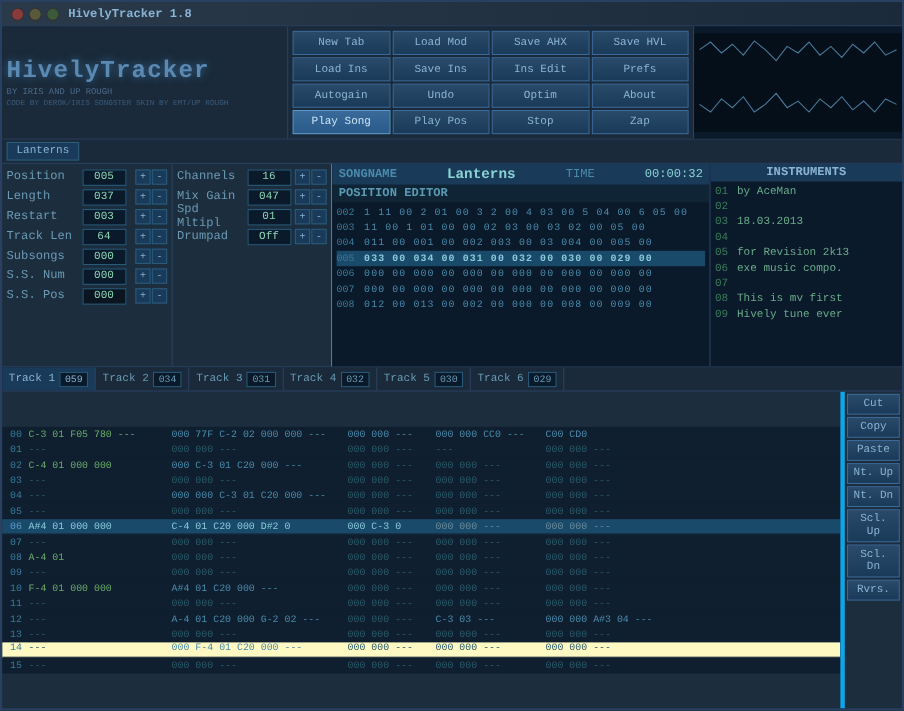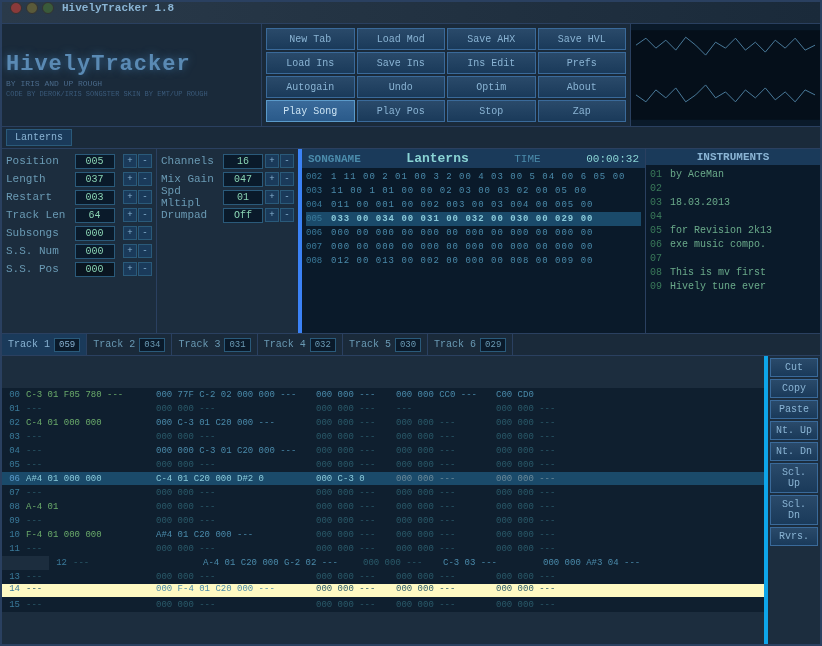--- a/index.html
+++ b/index.html
@@ -16,21 +16,21 @@
       width: 822px;
       height: 646px;
       background: #1c2d3e;
       border: 2px solid #2a4060;
       position: relative;
     }
     .titlebar {
       background: linear-gradient(to right, #2a3a4a, #1a2a3a);
       height: 22px;
       display: flex;
-      align-items: flex-start;
+      align-items: center;
       padding: 0 8px;
       border-bottom: 1px solid #2a4060;
       font-family: Liberation Mono, monospace;
     }
     .titlebar-buttons {
       display: flex;
       gap: 4px;
       margin-right: 8px;
     }
     .tb-btn {
@@ -156,21 +156,21 @@
       font-size: 9px;
       width: 14px;
       height: 14px;
       cursor: pointer;
       display: flex;
       align-items: center;
       justify-content: center;
     }
     .center-panel {
       width: 145px;
-      border-right: 4px solid #3b82f6;
+      border-right: 1px solid #3b82f6;
       padding: 4px;
       display: flex;
       flex-direction: column;
       gap: 2px;
     }
     .position-grid {
       font-size: 9px;
       color: #5a8a9a;
       padding: 2px 4px;
       font-family: 'Courier New', monospace;
@@ -445,20 +445,21 @@
         </div>
       </div>
 
       <div style="flex:1; background:#0a1a2a; display:flex; flex-direction:column;">
         <div style="background:#1a3a5a; padding:2px 6px; display:flex; justify-content:space-between; align-items:center;">
           <span style="color:#4a8aaa; font-size:11px; font-weight:bold;">SONGNAME</span>
           <span style="color:#8ad4d4; font-size:13px; font-weight:bold;">Lanterns</span>
           <span style="color:#4a8aaa; font-size:11px;">TIME</span>
           <span style="color:#8ad4d4; font-size:11px;">00:00:32</span>
         </div>
+        <div style="background:#0f2535; padding:2px 6px; font-size:11px; color:#5a9ab4; font-weight:bold;">POSITION EDITOR</div>
         <div class="position-grid">
           <div class="position-row">
               <span class="pos-row-num">002</span>
               <span class="pos-row-data">1 11 00 2 01 00 3 2 00 4 03 00 5 04 00 6 05 00</span>
             </div>
           <div class="position-row">
               <span class="pos-row-num">003</span>
               <span class="pos-row-data">11 00 1 01 00 00 02 03 00 03 02 00 05 00</span>
             </div>
           <div class="position-row">
@@ -646,21 +647,21 @@
           <span style="color:#2a5a6a; flex:1; padding:0 2px;">000  000  ---</span>
         </div>
         <div style="display:flex; height:14px; align-items:center;" class="pattern-row">
           <span class="row-num">11</span>
           <span style="color:#2a5a6a; width:130px; padding:0 2px; flex-shrink:0;">---</span>
           <span style="color:#2a5a6a; width:160px; padding:0 2px; flex-shrink:0;">000  000  ---</span>
           <span style="color:#2a5a6a; width:80px; padding:0 2px; flex-shrink:0;">000  000  ---</span>
           <span style="color:#2a5a6a; width:100px; padding:0 2px; flex-shrink:0;">000  000  ---</span>
           <span style="color:#2a5a6a; flex:1; padding:0 2px;">000  000  ---</span>
         </div>
-        <div style="display:flex; height:14px; background:#0f1f2f;margin-left:47px;" class="pattern-row">
+        <div style="display:flex; height:14px; background:#0f1f2f;" class="pattern-row">
           <span class="row-num">12</span>
           <span style="color:#2a5a6a; width:130px; padding:0 2px; flex-shrink:0;">---</span>
           <span style="color:#4a8aaa; width:160px; padding:0 2px; flex-shrink:0;">A-4  01  C20  000  G-2  02  ---</span>
           <span style="color:#2a5a6a; width:80px; padding:0 2px; flex-shrink:0;">000  000  ---</span>
           <span style="color:#4a8aaa; width:100px; padding:0 2px; flex-shrink:0;">C-3  03  ---</span>
           <span style="color:#4a8aaa; flex:1; padding:0 2px;">000  000  A#3  04  ---</span>
         </div>
         <div style="display:flex; height:14px; align-items:center;" class="pattern-row">
           <span class="row-num">13</span>
           <span style="color:#2a5a6a; width:130px; padding:0 2px; flex-shrink:0;">---</span>

